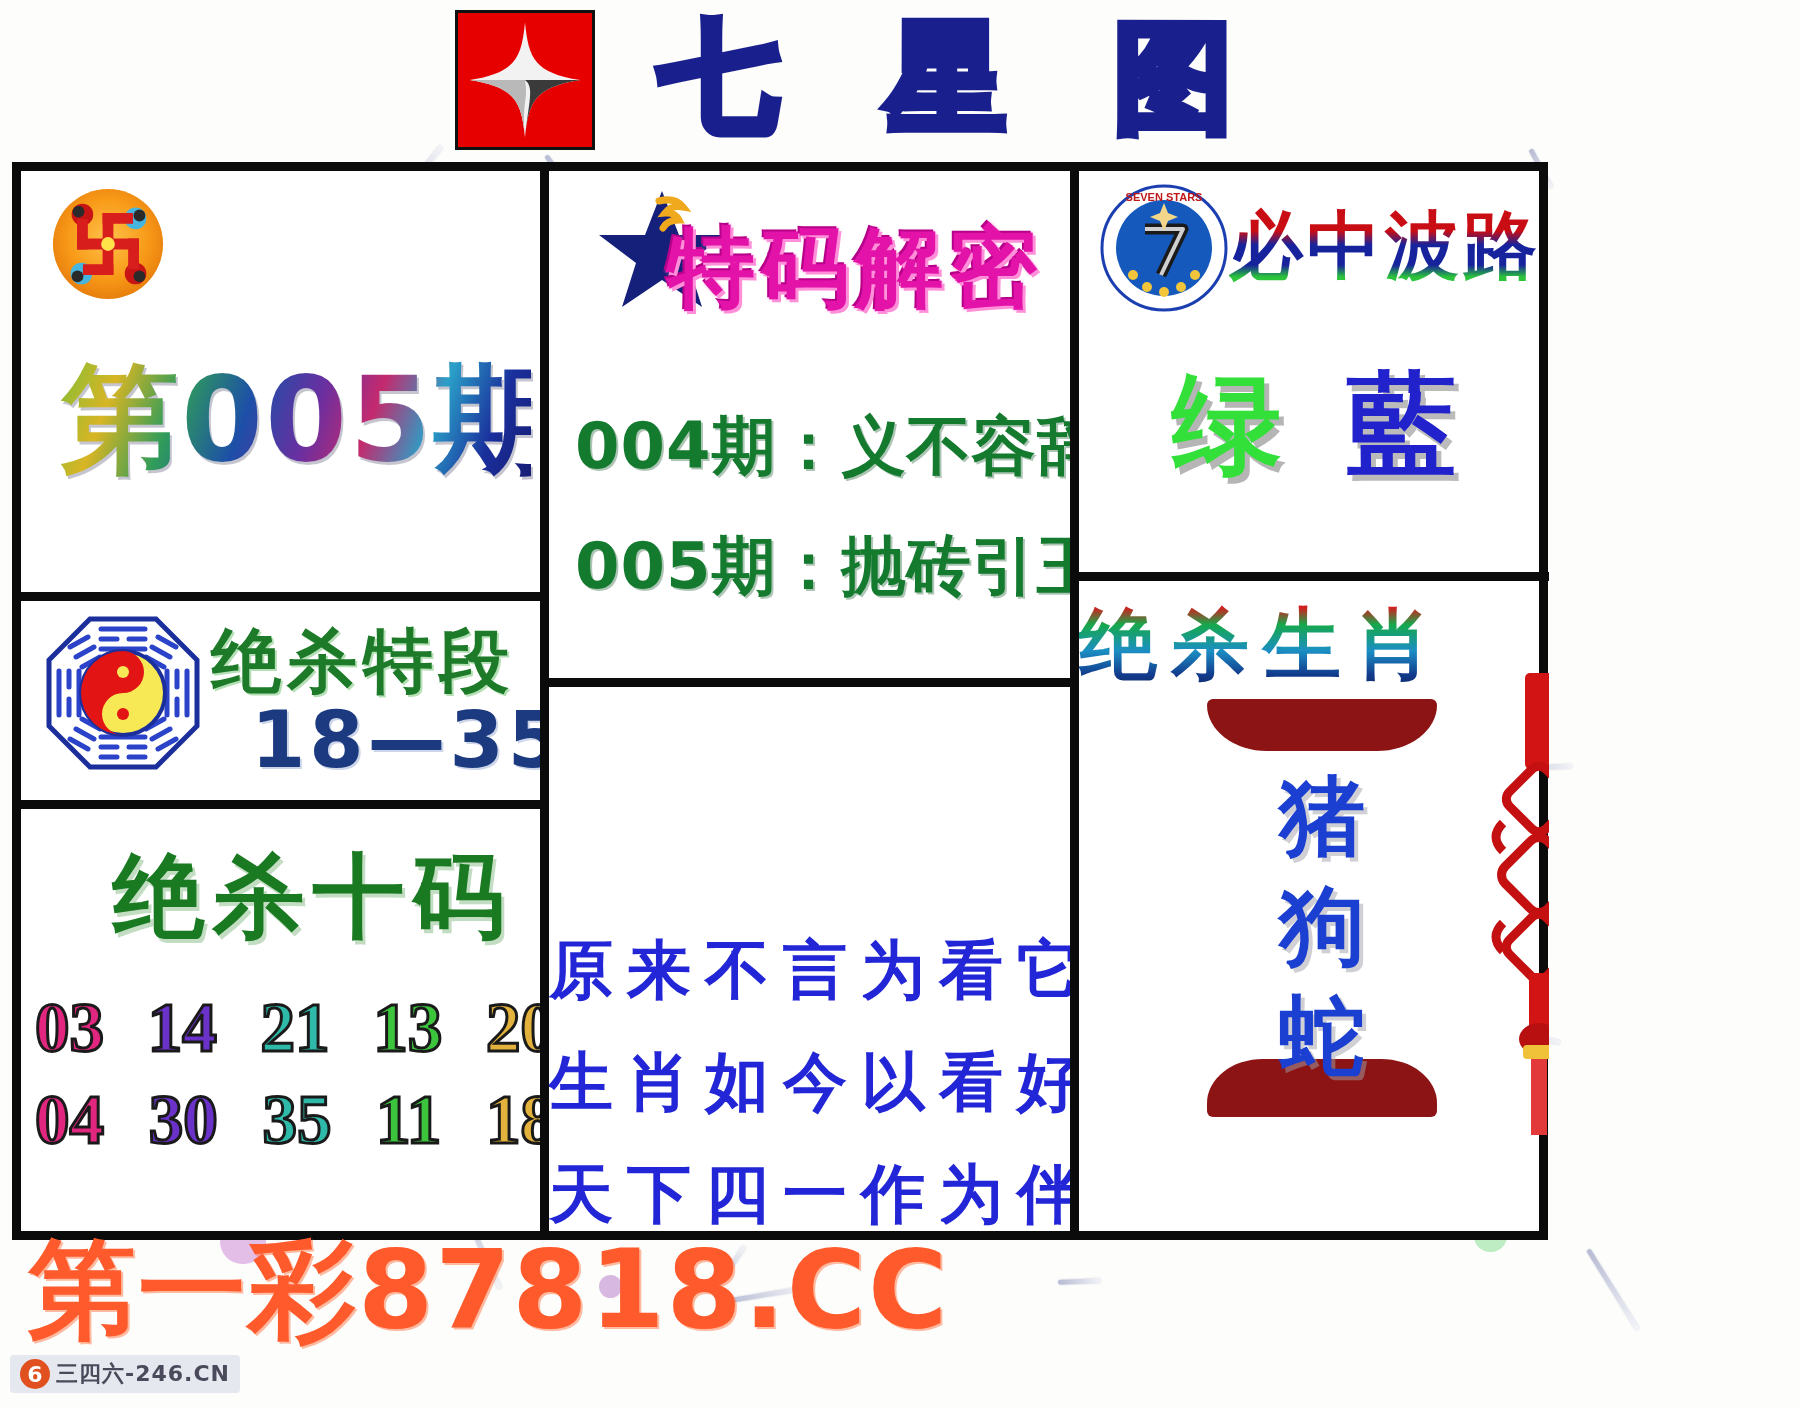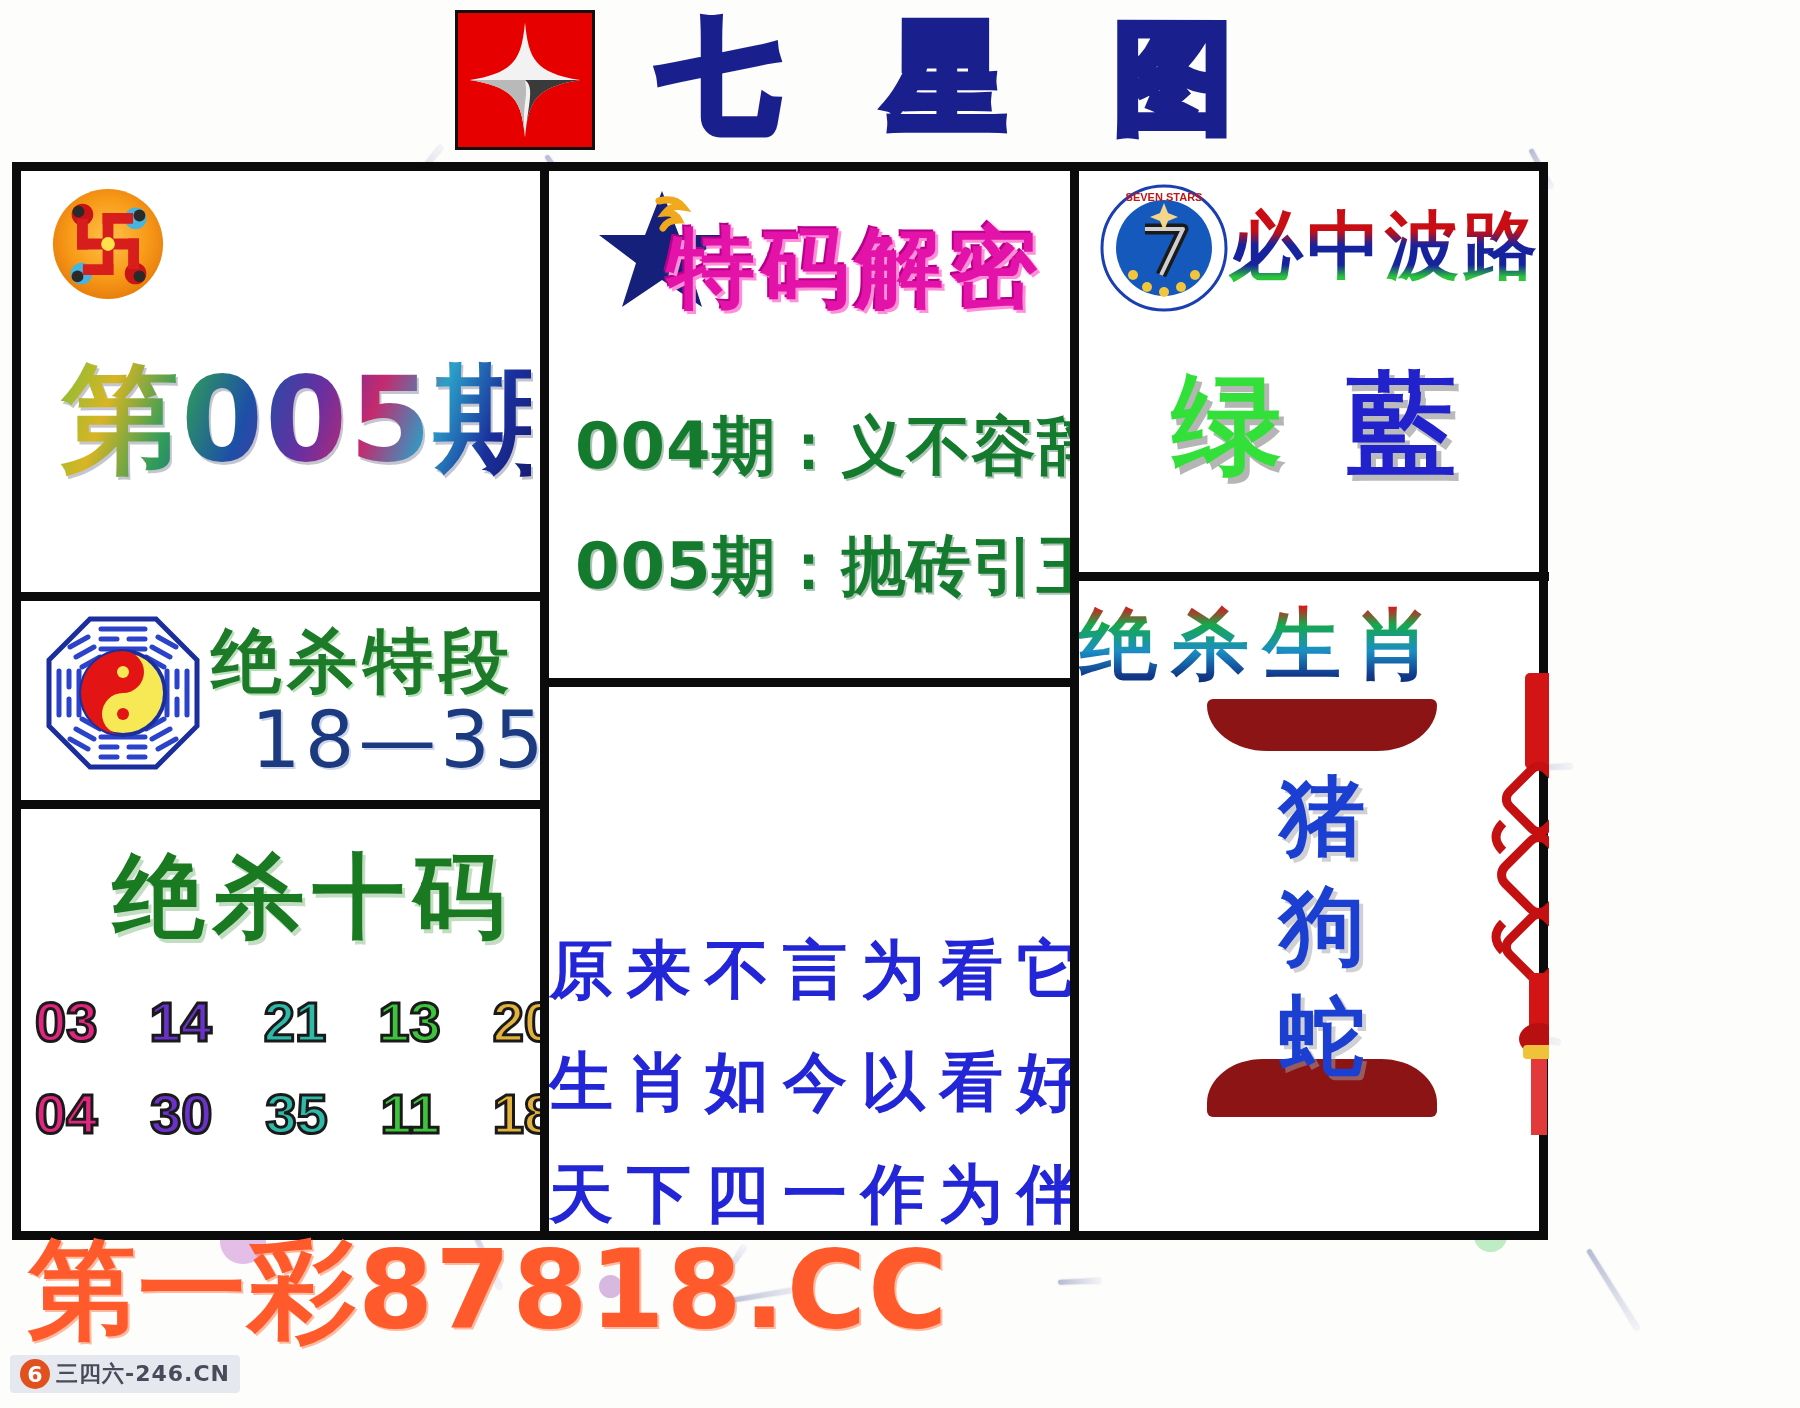--- a/index.html
+++ b/index.html
@@ -90,36 +90,36 @@
   .wc.blue{color:#2222cc;text-shadow:5px 6px 0 rgba(120,120,120,.5);}
 
   
   .bagua{position:absolute;left:22px;top:12px;width:160px;height:160px;}
   .kill-seg-title{
     position:absolute;left:190px;top:14px;font-size:70px;font-weight:bold;
     color:#1d7a28;letter-spacing:6px;white-space:nowrap;
     text-shadow:2px 2px 0 rgba(150,210,150,.7);
   }
   .kill-seg-range{
-    position:absolute;left:230px;top:94px;font-size:78px;font-weight:normal;
+    position:absolute;left:230px;top:94px;font-size:78px;font-weight:bold;
     color:#1b3a80;letter-spacing:4px;white-space:nowrap;
     text-shadow:2px 2px 0 rgba(130,150,200,.4);
   }
 
   
   .kill10-title{
     position:absolute;left:0;top:26px;width:100%;text-align:center;
     font-size:92px;font-weight:bold;color:#1a7a22;letter-spacing:8px;
     white-space:nowrap;text-shadow:3px 4px 0 rgba(120,180,120,.45);padding-left:32px;
   }
   .num-row{position:absolute;left:14px;width:520px;display:flex;
            justify-content:space-between;white-space:nowrap;}
   .num-row.r1{top:180px;}
   .num-row.r2{top:272px;}
-  .num{font-size:56px;font-weight:bold;font-family:Liberation Sans, sans-serif;
+  .num{font-size:69px;font-weight:bold;font-family:Liberation Serif, serif;
        -webkit-text-stroke:3px #1a1a1a;}
   .n-pink{color:#e0267f;}
   .n-purple{color:#6a32c9;}
   .n-teal{color:#2fb9a8;}
   .n-green{color:#3cc43c;}
   .n-gold{color:#e2b23c;}
 
   
   .poem-title{
     position:absolute;left:0;top:18px;width:100%;text-align:center;

